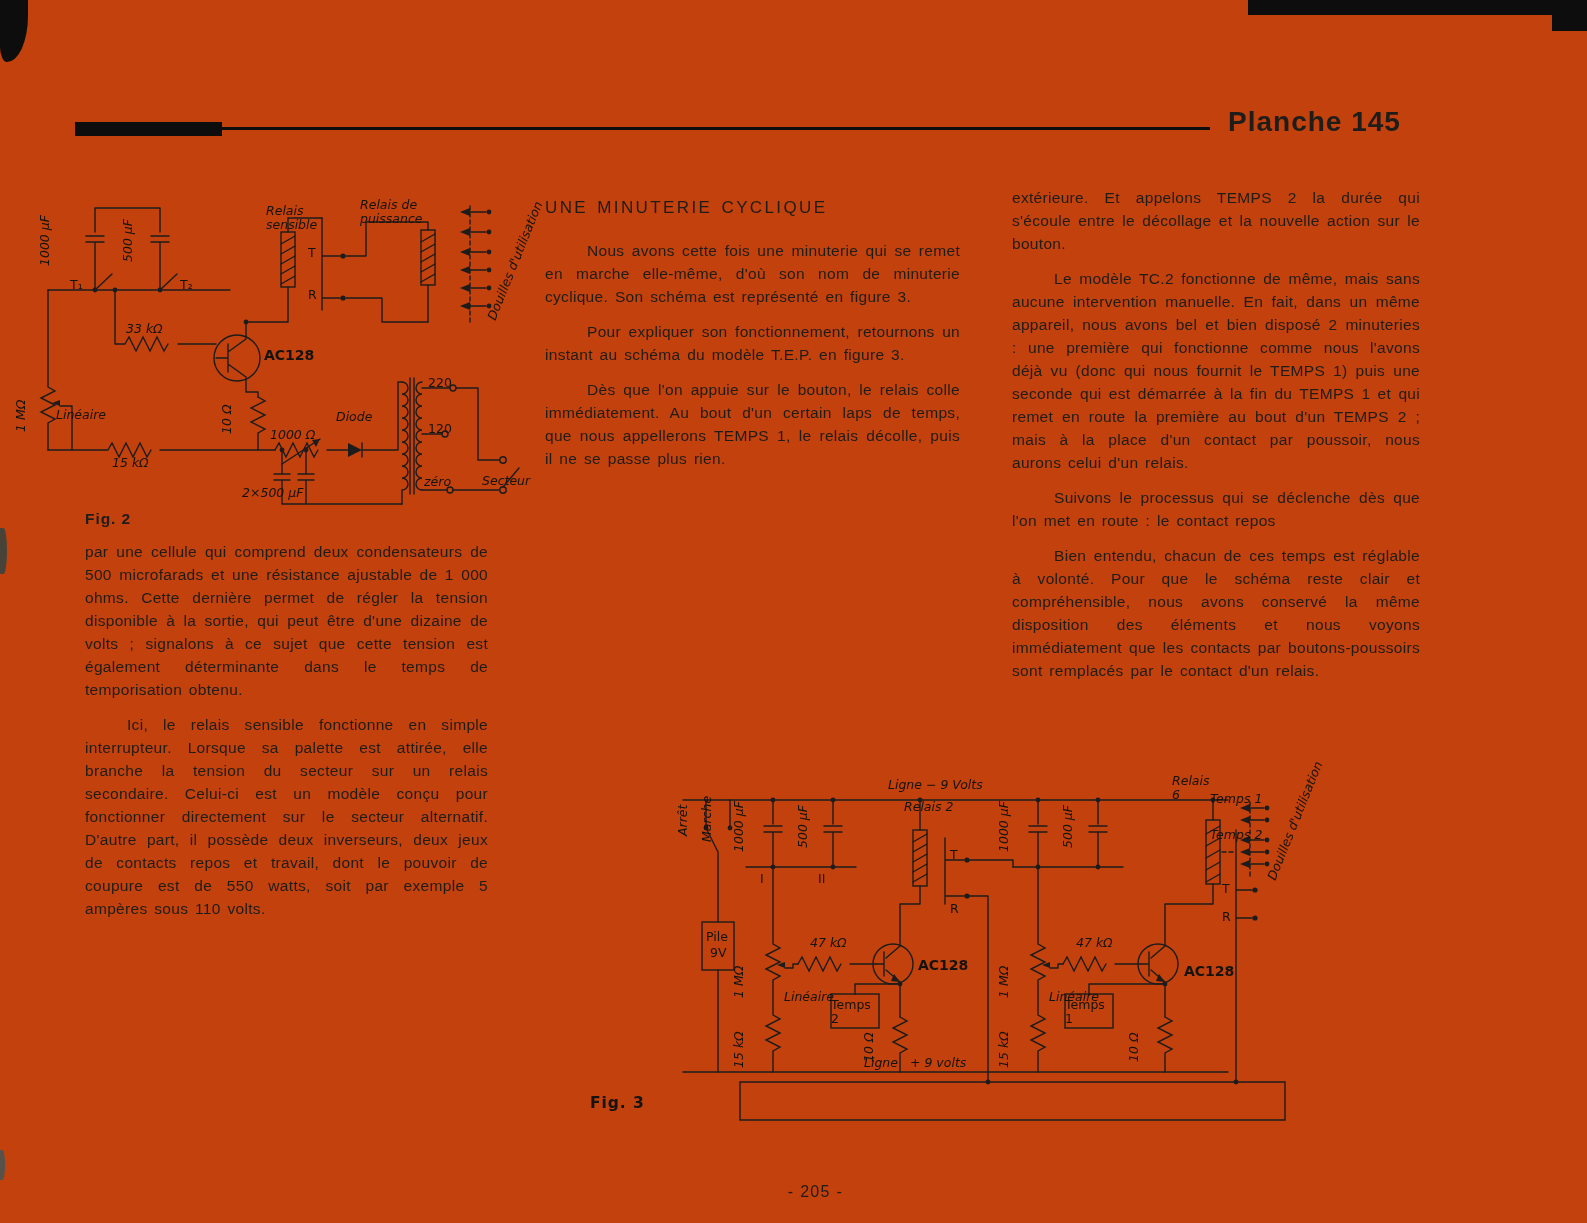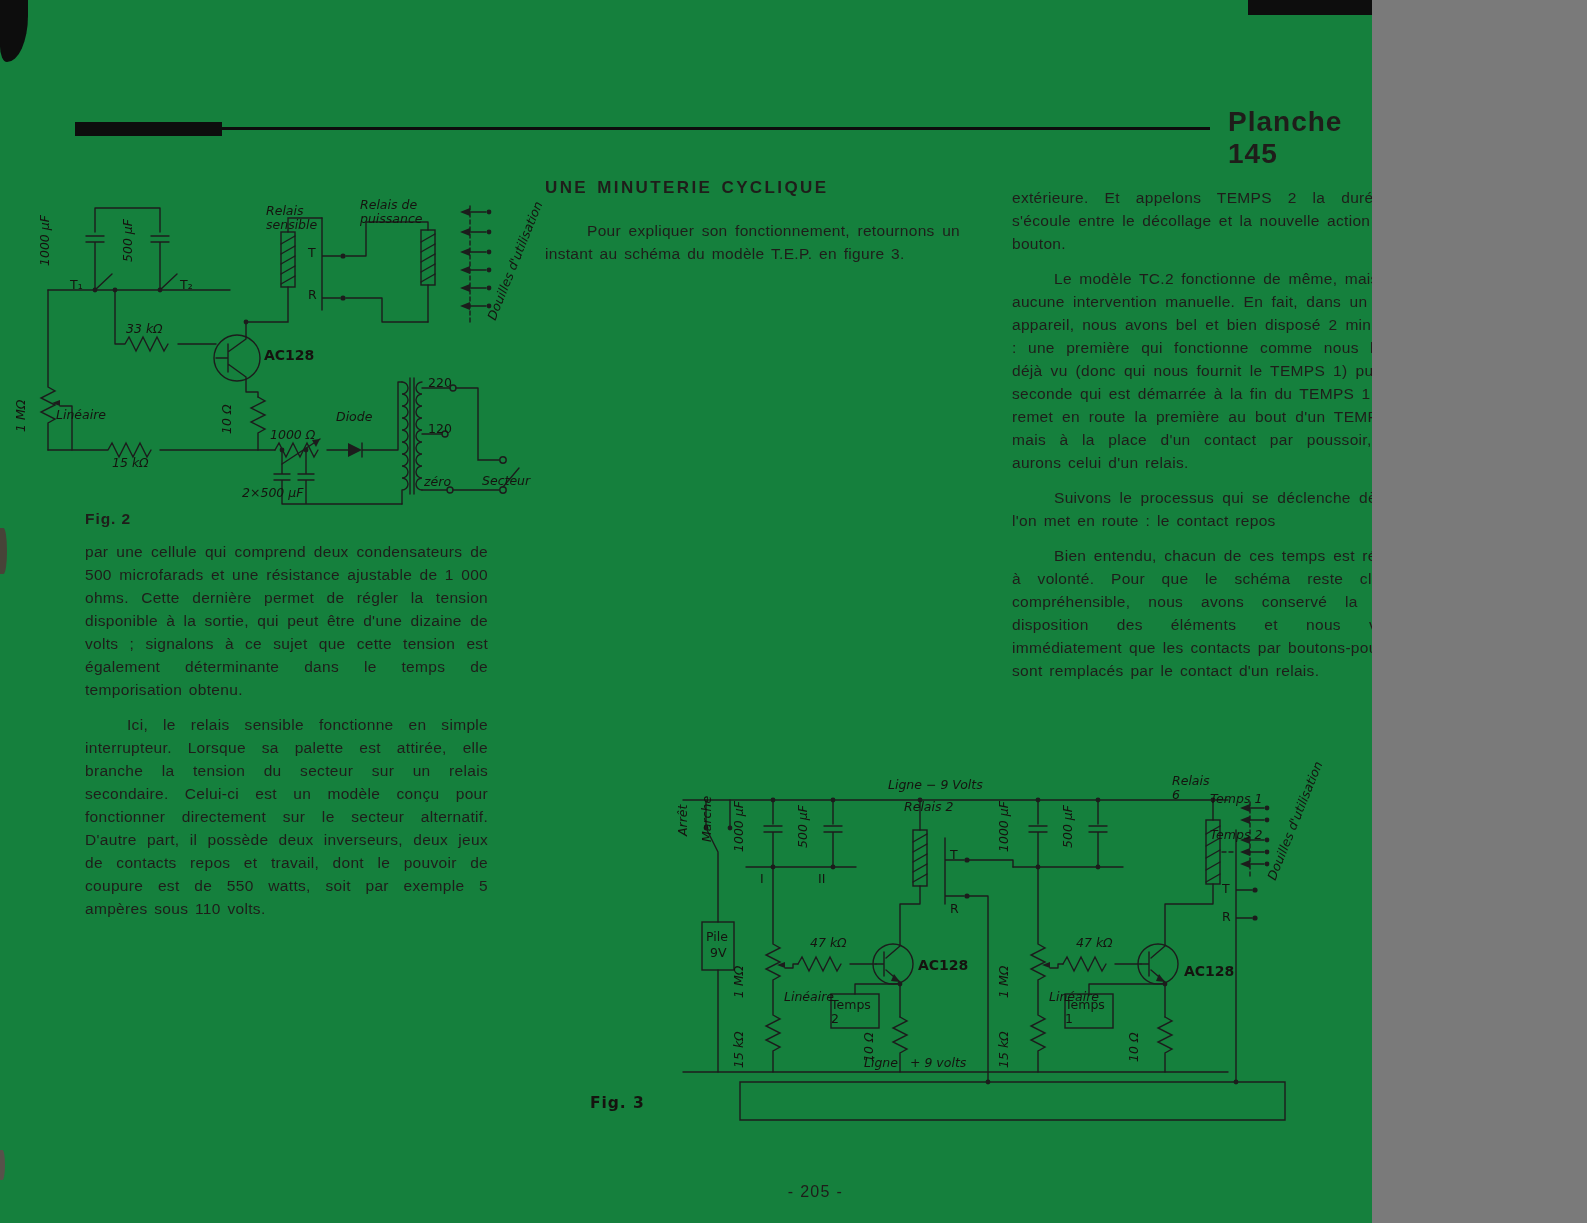--- a/index.html
+++ b/index.html
@@ -1,27 +1,27 @@
 <!DOCTYPE html>
 <html><head>
 <meta charset="utf-8">
 <style>
   *{box-sizing:border-box}
   html,body{margin:0;padding:0;background:#7a7a7a}
-  .page{position:relative;width:1372px;height:1223px;background:#15803d;font-family:"Liberation Sans",sans-serif;color:#1f1d1a;overflow:hidden}
+  .page{position:relative;width:1587px;height:1223px;background:#c2410c;font-family:"Liberation Sans",sans-serif;color:#1f1d1a;overflow:hidden}
   .artifact{position:absolute;background:#0d0d0d}
   
   .hbar{position:absolute;left:75px;top:122px;width:147px;height:14px;background:#0d0d0d}
   .hrule{position:absolute;left:218px;top:127px;width:992px;height:3px;background:#0d0d0d}
   .ptitle{position:absolute;left:1228px;top:106px;font-size:28px;font-weight:bold;letter-spacing:1px}
   
   .col{position:absolute;text-align:justify;font-size:15.5px;line-height:23px;letter-spacing:.02em;word-spacing:.14em}
   .col p{margin:0 0 12px;text-indent:42px}
   .col p.ni{text-indent:0}
-  .hd{font-size:17px;font-weight:700;letter-spacing:.14em;margin:0 0 20px;text-align:left}
+  .hd{font-size:17px;font-weight:400;letter-spacing:.14em;margin:20px 0 20px;text-align:left}
   
   .fig{position:absolute}
   .schem{stroke:#1c1c1c;stroke-width:1.4;fill:none;stroke-linecap:round}
   .schem .f{fill:#1c1c1c;stroke:none}
   .schem .dash{stroke-dasharray:4 3}
   .lb{position:absolute;font-style:italic;font-size:12.5px;line-height:14px;white-space:nowrap;color:#15130f;font-family:"DejaVu Sans",sans-serif}
   .lb.up{font-style:normal}
   .lb.b{font-weight:bold;font-size:14px}
   .lb.c{white-space:normal;}
   .rot{transform:rotate(-90deg);transform-origin:0 100%}
@@ -141,21 +141,23 @@
   </div>
   <div class="figcap" style="left:85px;top:510px">Fig. 2</div>
 
   <div class="col" style="left:85px;top:540px;width:403px">
     <p class="ni">par une cellule qui comprend deux condensateurs de 500 microfarads et une résistance ajustable de 1 000 ohms. Cette dernière permet de régler la tension disponible à la sortie, qui peut être d'une dizaine de volts ; signalons à ce sujet que cette tension est également déterminante dans le temps de temporisation obtenu.</p>
     <p>Ici, le relais sensible fonctionne en simple interrupteur. Lorsque sa palette est attirée, elle branche la tension du secteur sur un relais secondaire. Celui-ci est un modèle conçu pour fonctionner directement sur le secteur alternatif. D'autre part, il possède deux inverseurs, deux jeux de contacts repos et travail, dont le pouvoir de coupure est de 550 watts, soit par exemple 5 ampères sous 110 volts.</p>
   </div>
 
   <div class="col" style="left:545px;top:176px;width:415px">
     <h2 class="hd">UNE MINUTERIE CYCLIQUE</h2>
+    <p>Nous avons cette fois une minuterie qui se remet en marche elle-même, d'où son nom de minuterie cyclique. Son schéma est représenté en figure 3.</p>
     <p>Pour expliquer son fonctionnement, retournons un instant au schéma du modèle T.E.P. en figure 3.</p>
+    <p>Dès que l'on appuie sur le bouton, le relais colle immédiatement. Au bout d'un certain laps de temps, que nous appellerons TEMPS 1, le relais décolle, puis il ne se passe plus rien.</p>
   </div>
 
   <div class="col" style="left:1012px;top:186px;width:408px">
     <p class="ni">extérieure. Et appelons TEMPS 2 la durée qui s'écoule entre le décollage et la nouvelle action sur le bouton.</p>
     <p>Le modèle TC.2 fonctionne de même, mais sans aucune intervention manuelle. En fait, dans un même appareil, nous avons bel et bien disposé 2 minuteries : une première qui fonctionne comme nous l'avons déjà vu (donc qui nous fournit le TEMPS 1) puis une seconde qui est démarrée à la fin du TEMPS 1 et qui remet en route la première au bout d'un TEMPS 2 ; mais à la place d'un contact par poussoir, nous aurons celui d'un relais.</p>
     <p>Suivons le processus qui se déclenche dès que l'on met en route : le contact repos</p>
     <p>Bien entendu, chacun de ces temps est réglable à volonté. Pour que le schéma reste clair et compréhensible, nous avons conservé la même disposition des éléments et nous voyons immédiatement que les contacts par boutons-poussoirs sont remplacés par le contact d'un relais.</p>
   </div>
 
   <div class="fig" style="left:588px;top:772px;width:725px;height:368px">

